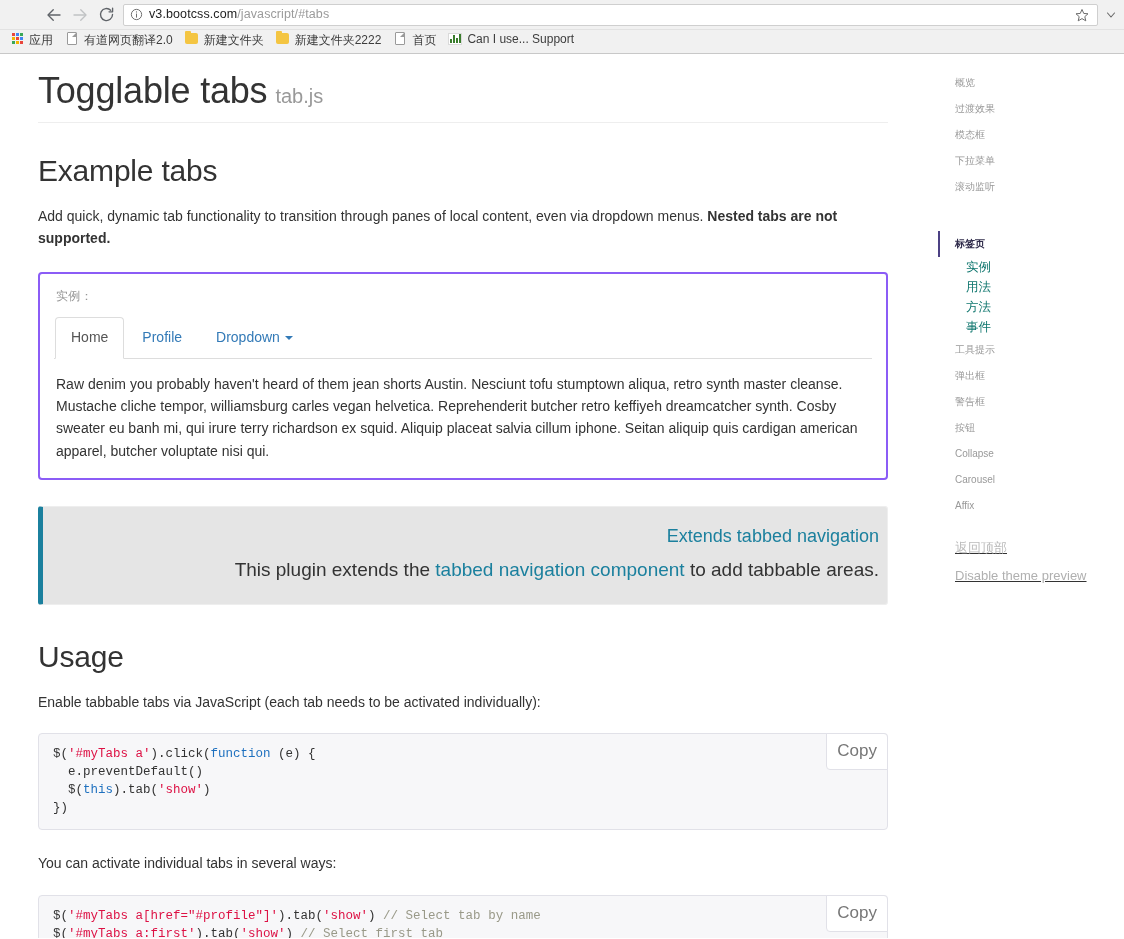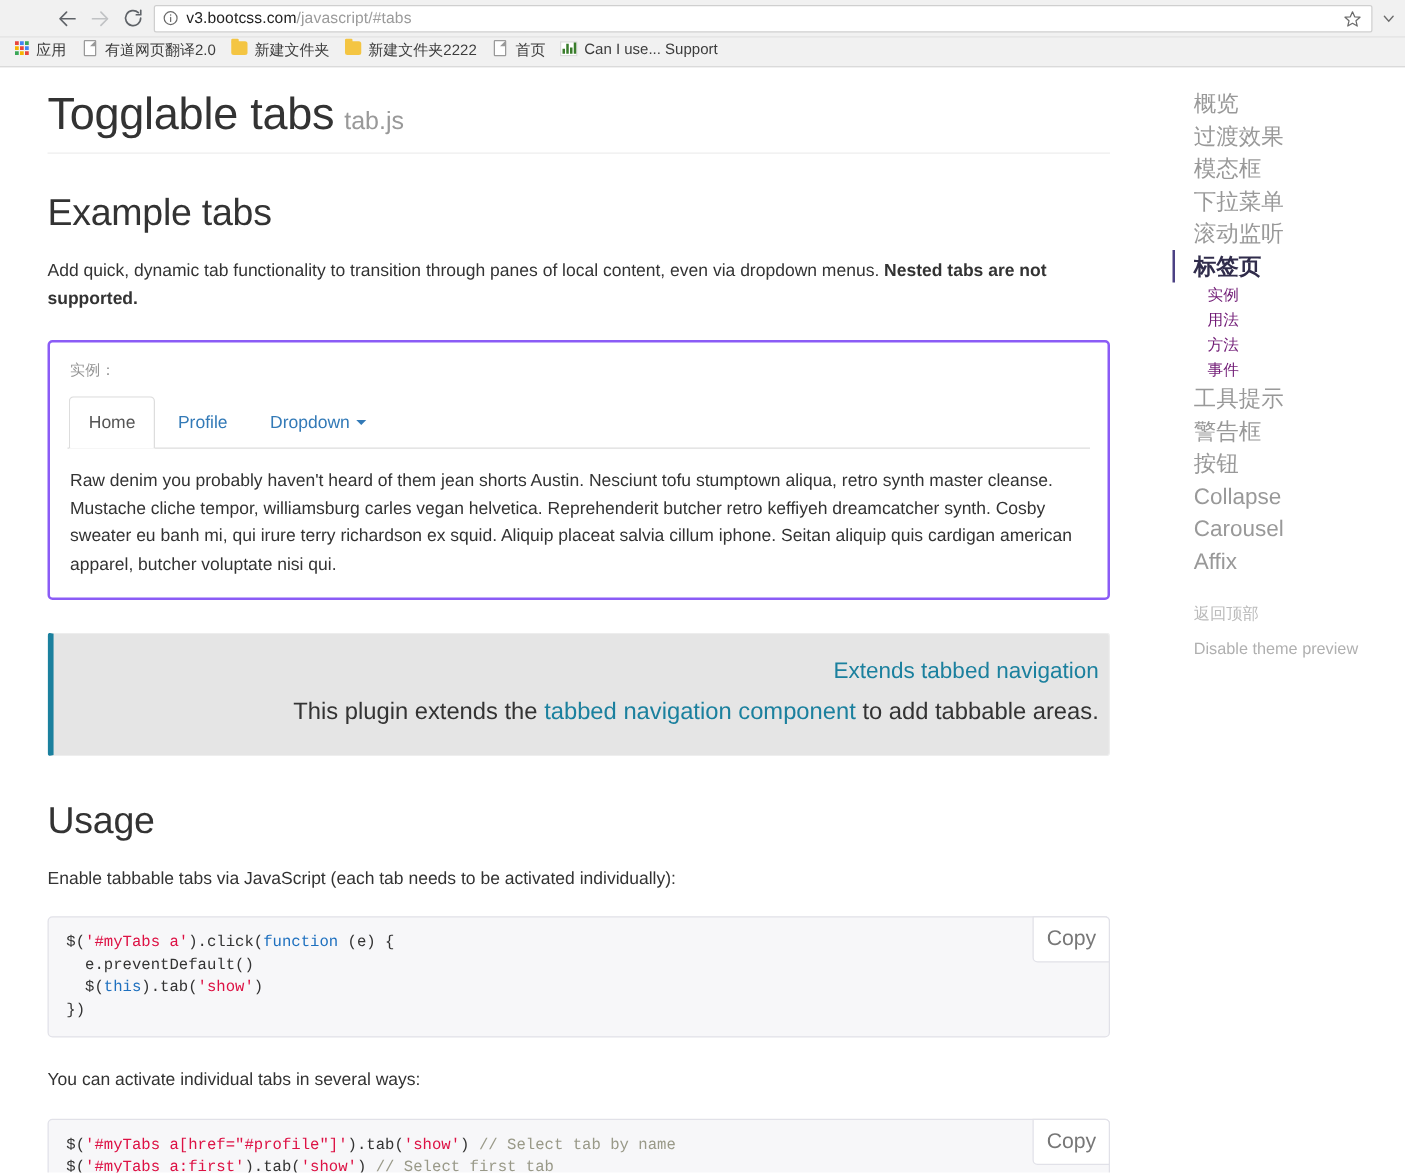--- a/index.html
+++ b/index.html
@@ -325,47 +325,49 @@
     width: 180px;
   }
   ul.side-nav {
     list-style: none;
     margin: 0;
     padding: 0;
   }
   ul.side-nav > li > a {
     display: block;
     padding: 4px 0 4px 15px;
-    font-size: 18px;
+    font-size: 10px;
     line-height: 18px;
     color: #999999;
     text-decoration: none;
     border-left: 2px solid transparent;
     margin-left: -2px;
   }
   ul.side-nav > li.active > a {
     color: #302c4b;
     font-weight: 700;
     border-left: 2px solid #4c4184;
+    margin-top: 31px;
   }
   ul.side-nav ul.sub-nav {
     list-style: none;
     margin: 0;
     padding: 0;
   }
   ul.side-nav ul.sub-nav > li > a {
     display: block;
     padding: 1px 0 1px 26px;
     font-size: 12.5px;
     line-height: 18px;
-    color: #701a75;
+    color: #0f766e;
     text-decoration: none;
   }
   .side-footer {
     margin-top: 16px;
+    text-decoration: underline;
   }
   .side-footer a {
     display: block;
     padding: 4px 0 4px 15px;
     font-size: 13px;
     line-height: 18px;
     color: #bbbbbb;
     text-decoration: none;
   }
   .side-footer a.theme-toggle {
@@ -579,20 +581,23 @@
             </li>
           <li>
               <a href="#">事件</a>
             </li>
         </ul>
       </li>
       <li>
           <a href="#">工具提示</a>
         </li>
       <li>
+          <a href="#">弹出框</a>
+        </li>
+      <li>
           <a href="#">警告框</a>
         </li>
       <li>
           <a href="#">按钮</a>
         </li>
       <li>
           <a href="#">Collapse</a>
         </li>
       <li>
           <a href="#">Carousel</a>

